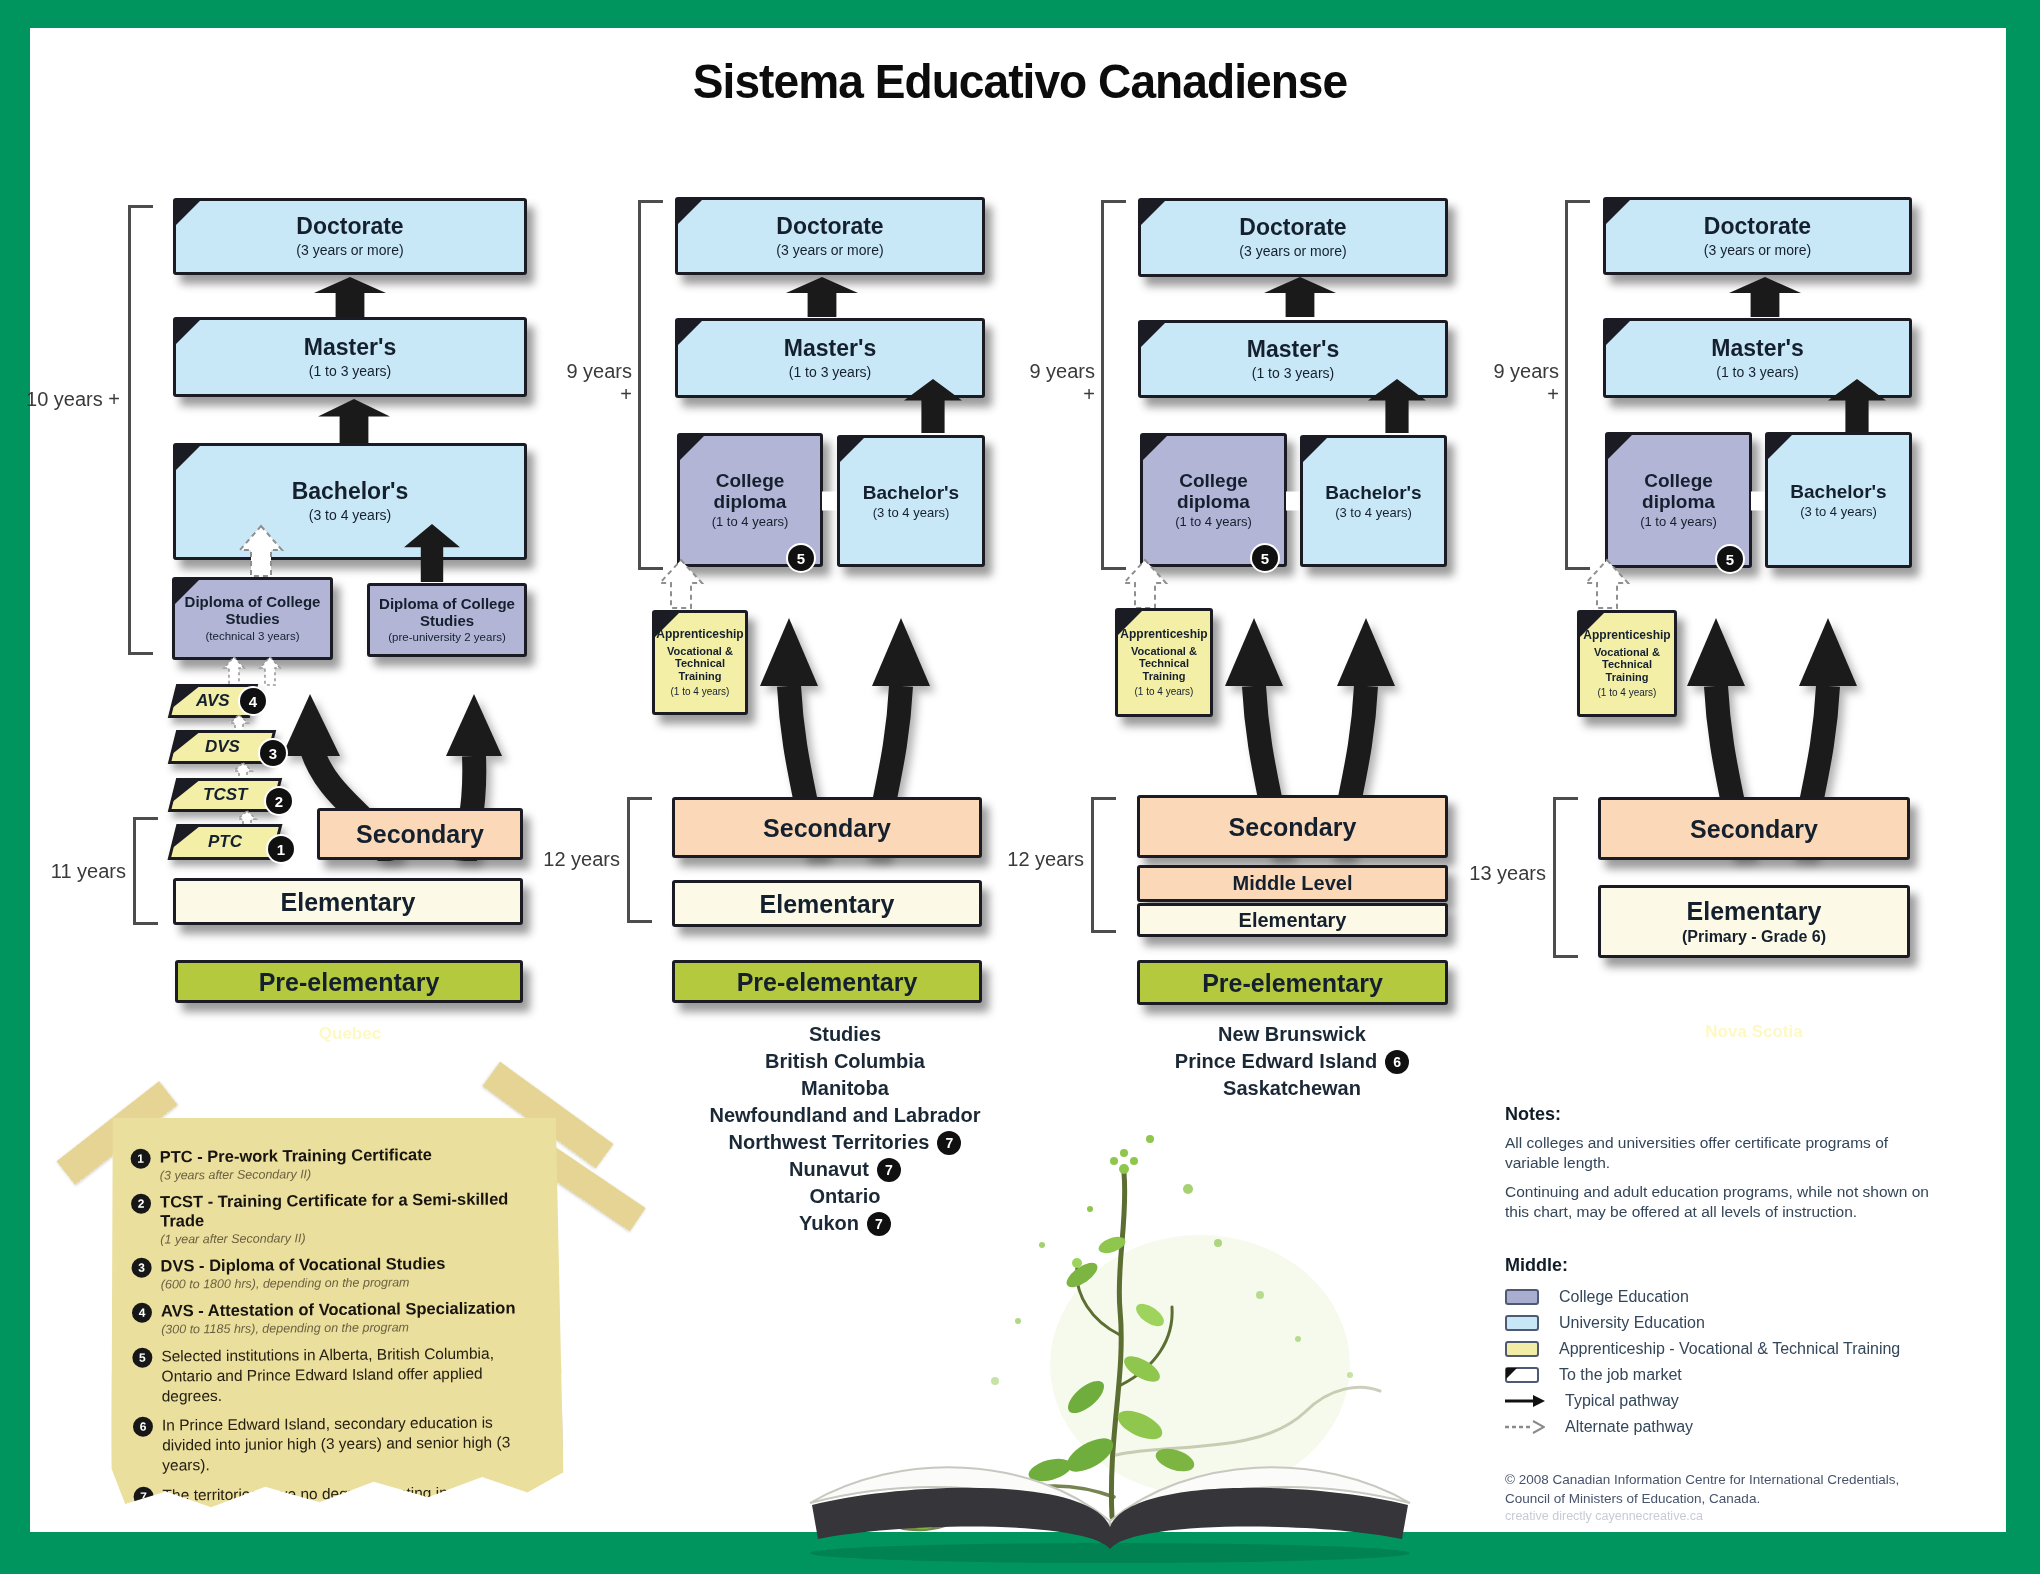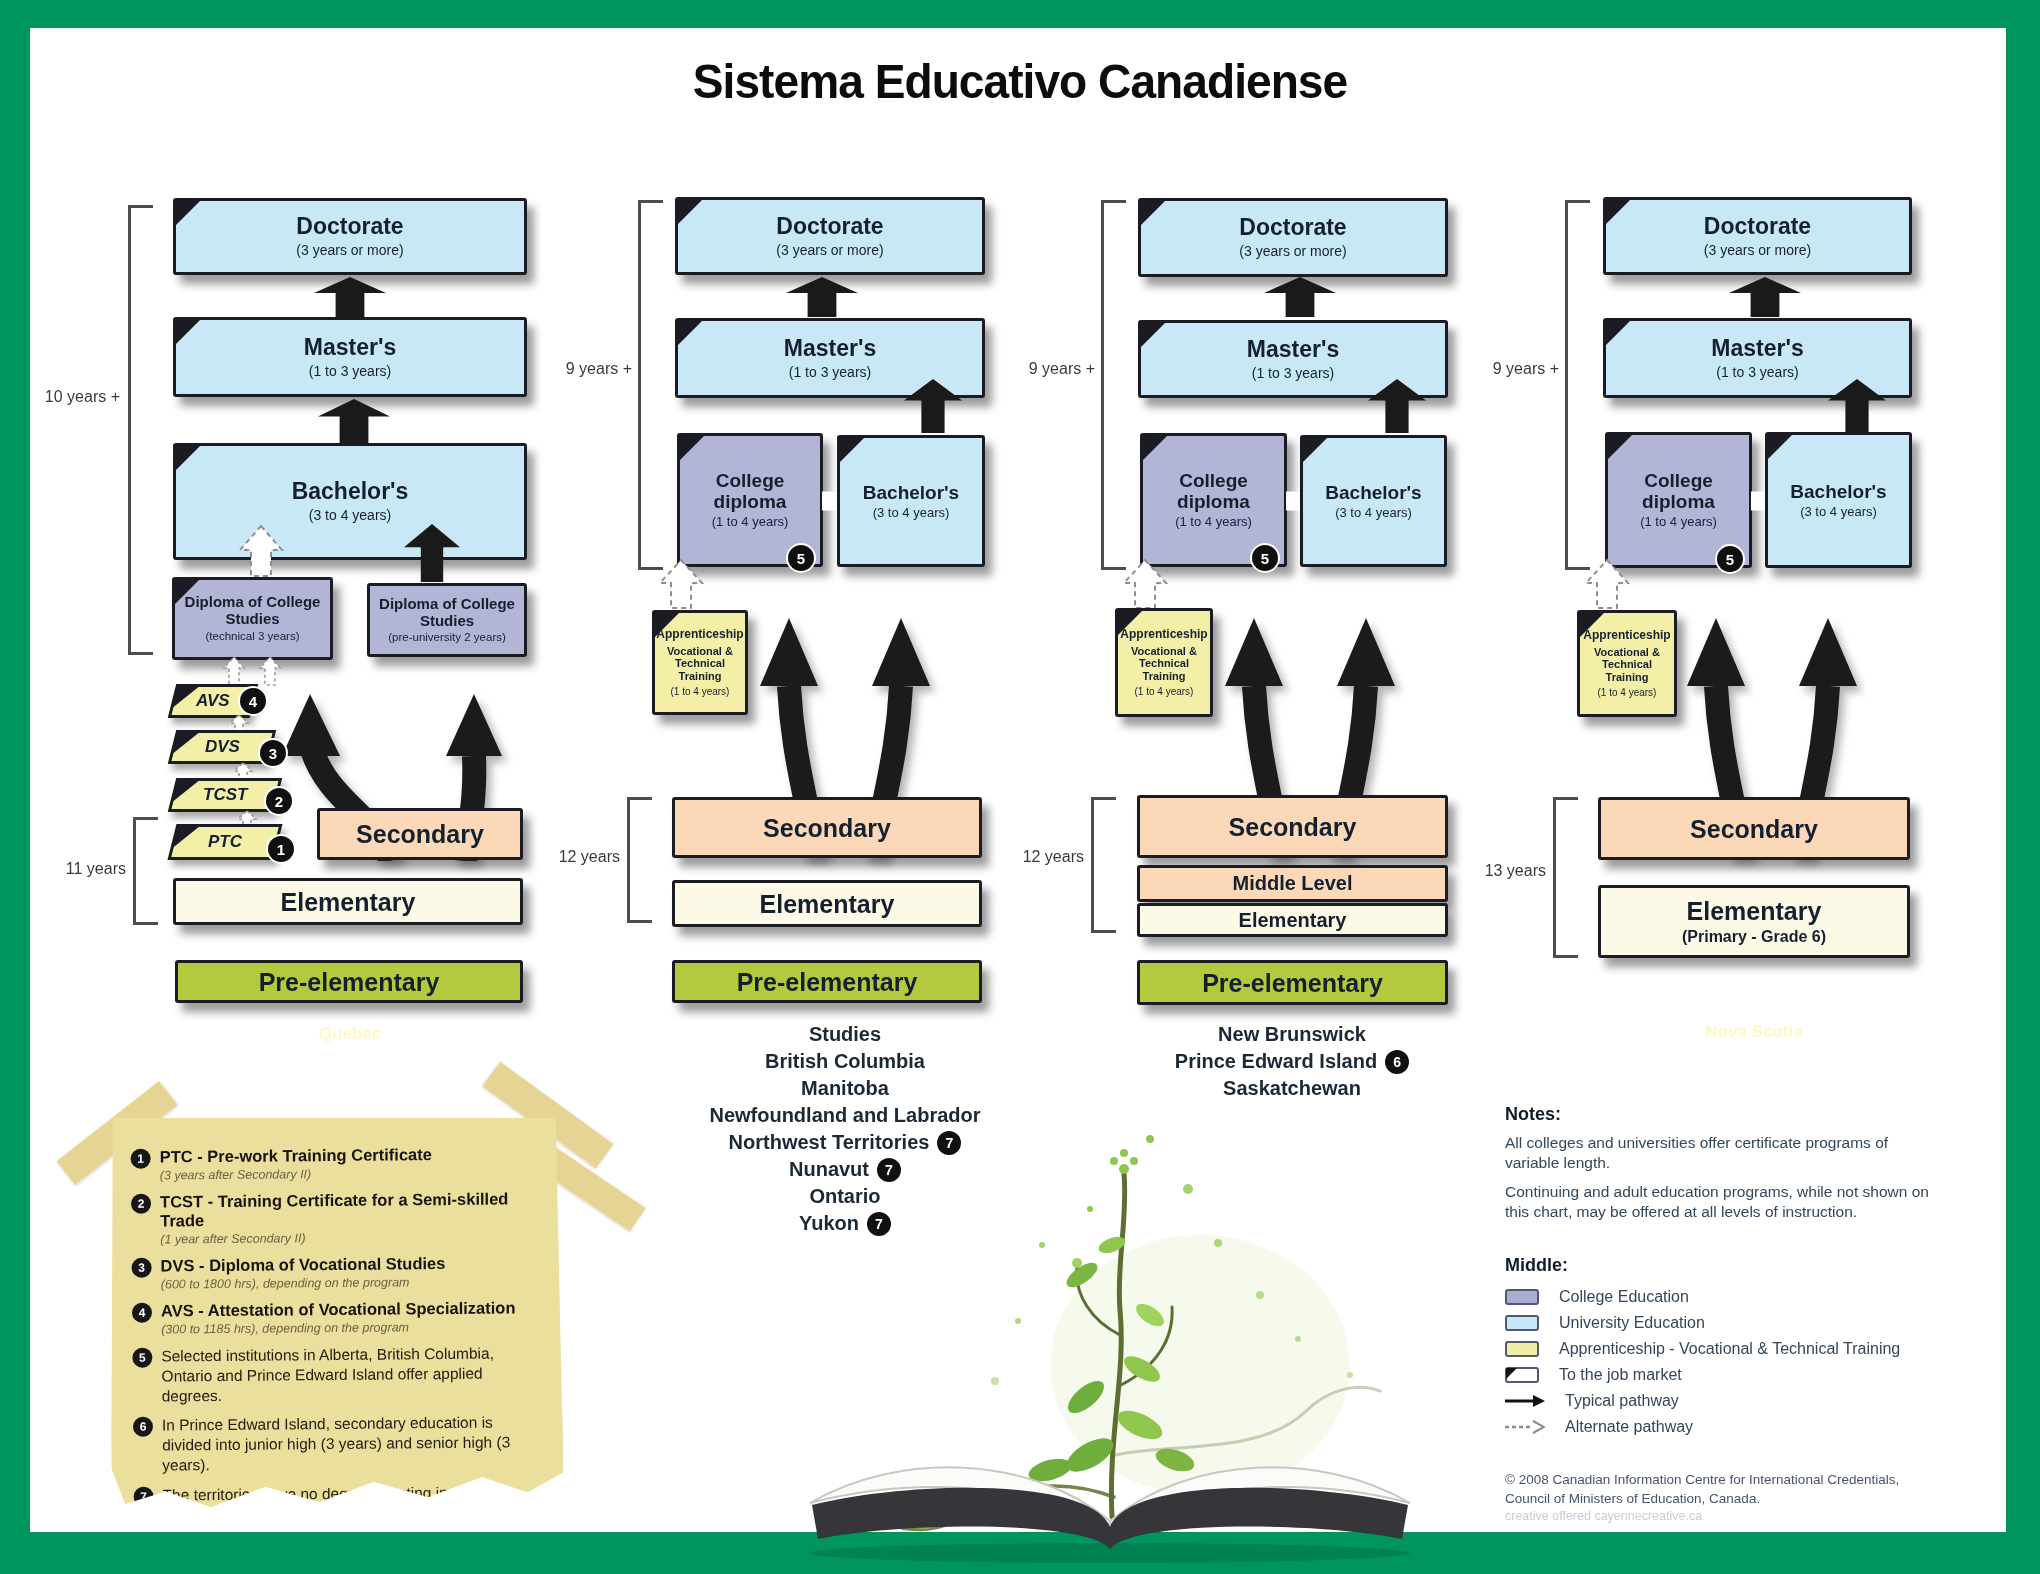--- a/index.html
+++ b/index.html
@@ -51,21 +51,21 @@
 
   .nbadge{position:absolute;width:26px;height:26px;border-radius:50%;background:#101010;color:#fff;
           font-weight:bold;font-size:15px;display:flex;align-items:center;justify-content:center;
           box-shadow:0 0 0 2px #ffffff;}
   .ibadge{display:inline-flex;width:24px;height:24px;border-radius:50%;background:#101010;color:#fff;
           font-weight:bold;font-size:14px;align-items:center;justify-content:center;flex:0 0 auto;}
 
   .bracket{position:absolute;border-left:3px solid #4d4d4d;}
   .bracket::before,.bracket::after{content:"";position:absolute;left:0;width:22px;border-top:3px solid #4d4d4d;}
   .bracket::before{top:0;} .bracket::after{bottom:0;}
-  .blabel{position:absolute;font-size:16px;color:#3a3a3a;text-align:right;}
+  .blabel{position:absolute;font-size:20px;color:#3a3a3a;text-align:right;}
 
   .region{position:absolute;font-weight:bold;font-size:17px;color:#fef9c3;text-align:center;}
   .provlist{position:absolute;display:flex;flex-direction:column;align-items:center;}
   .prov-line{display:flex;align-items:center;justify-content:center;gap:8px;
              font-weight:bold;font-size:20px;color:#1b2836;height:27px;}
 
   .note{position:absolute;left:110px;top:1116px;width:452px;height:398px;background:#ebdf9d;
         transform:rotate(-.5deg);box-shadow:4px 6px 10px rgba(60,50,20,.35);
         clip-path:polygon(1% 0,99% 1%,100% 90%,92% 95%,82% 91%,70% 96%,58% 92%,46% 97%,34% 93%,22% 98%,12% 94%,3% 97%,0 88%);
         box-sizing:border-box;padding:30px 18px 20px 22px;}
@@ -540,15 +540,15 @@
         <line x1="0" y1="7" x2="28" y2="7" stroke="#8a8a8a" stroke-width="2.5" stroke-dasharray="4 3"></line>
         <polyline points="28,1 39,7 28,13" fill="none" stroke="#8a8a8a" stroke-width="2"></polyline>
       </svg>
       <span class="leglab">Alternate pathway</span>
     </div>
   </div>
 
   <div class="copy" style="position:absolute;left:1505px;top:1470px;width:480px;">
     <div>© 2008 Canadian Information Centre for International Credentials,</div>
     <div>Council of Ministers of Education, Canada.</div>
-    <div class="faint">creative offered cayennecreative.ca</div>
+    <div class="faint">creative directly cayennecreative.ca</div>
   </div>
 </div>
 
 </body></html>

